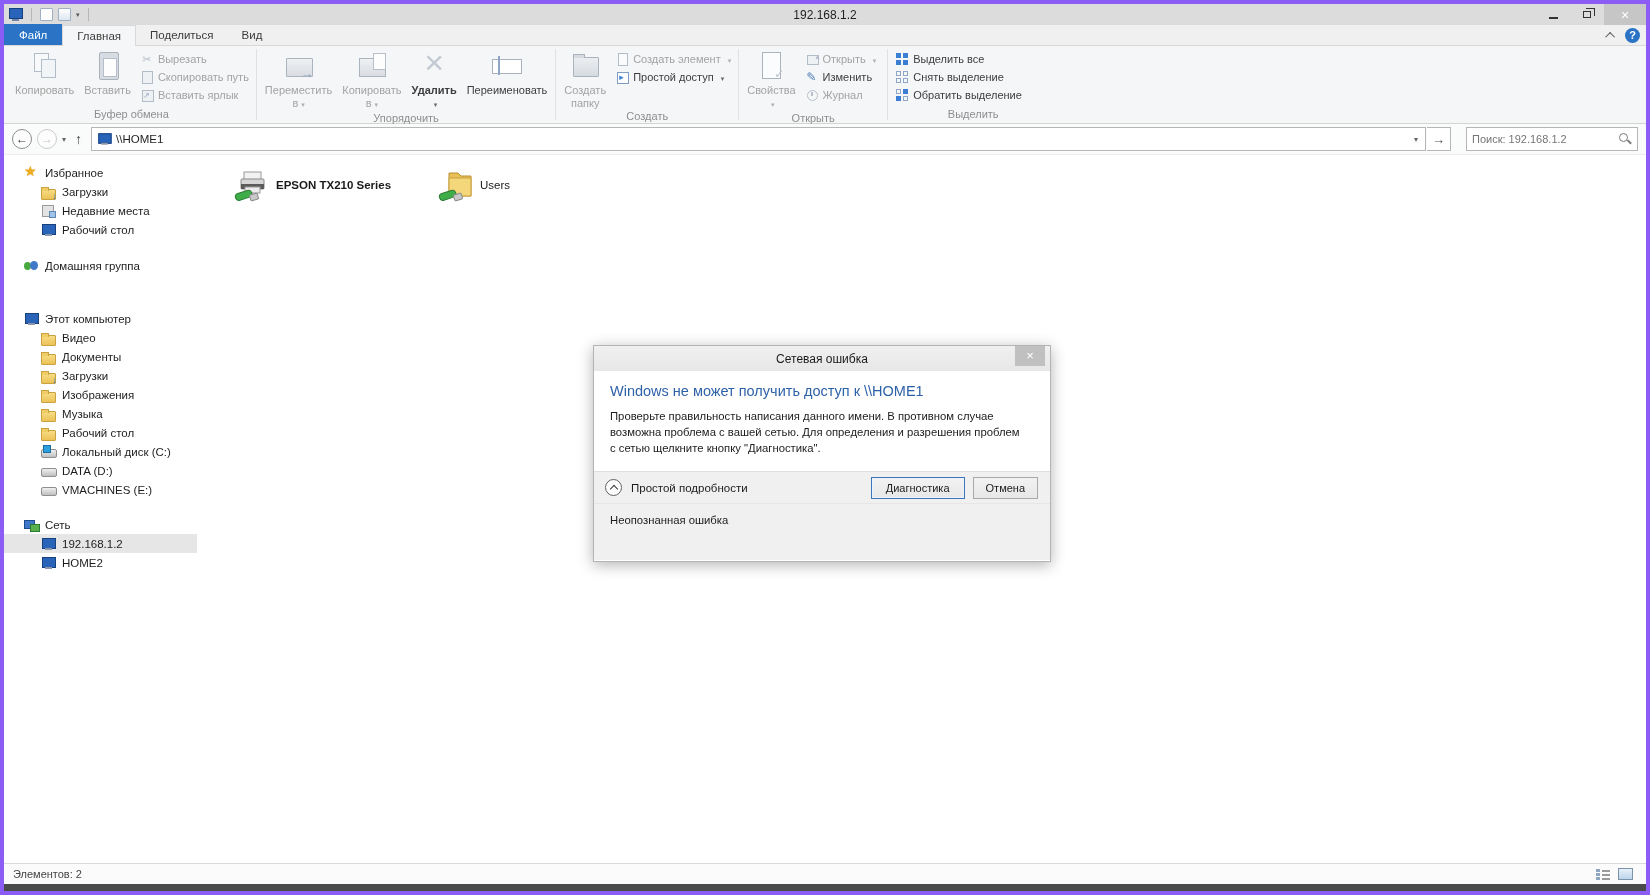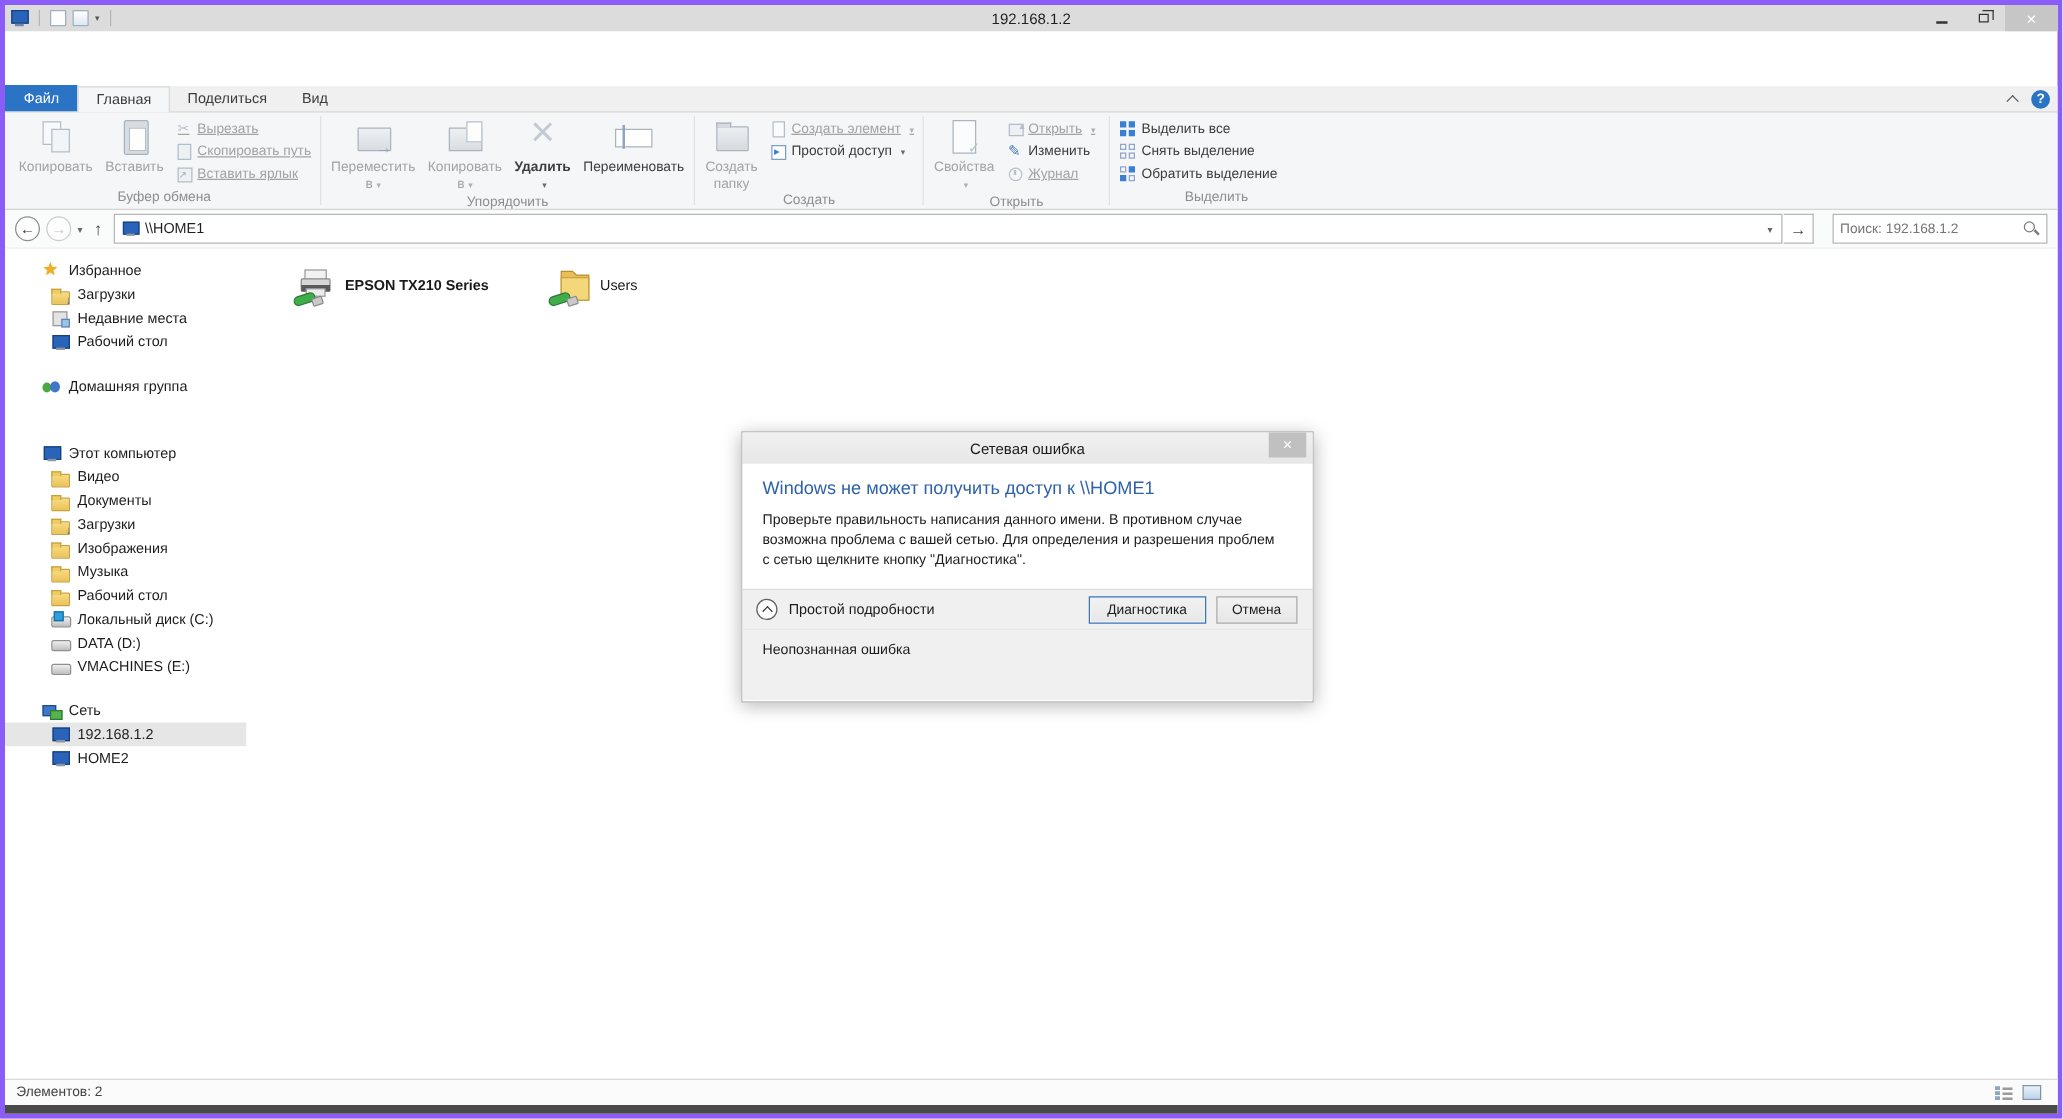--- a/index.html
+++ b/index.html
@@ -19,40 +19,40 @@
   .ddsm { font-size:7px; color:#555; }
   .title-center { position:absolute; left:0; right:0; text-align:center; font-size:12px; color:#1f1f1f; }
   .wincontrols { margin-left:auto; display:flex; height:21px; align-items:stretch; z-index:2; }
   .wc { width:34px; display:flex; align-items:center; justify-content:center; }
   .wc-min span { width:9px; height:2px; background:#333; display:block; margin-top:6px; }
   .wc-rest span { width:8px; height:7px; border:1px solid #333; display:block; position:relative; background:#dcdcdc; }
   .wc-rest span::before { content:""; position:absolute; left:2px; top:-4px; width:8px; height:7px; border:1px solid #333; border-bottom:none; border-left:none; }
   .wc-close { width:42px; background:#c6c6c6; color:#fff; font-size:14px; }
 
   
-  .tabrow { height:21px; background:#f0f0f0; display:flex; align-items:flex-end; position:relative; border-bottom:1px solid #d8d8d8;margin-top:44px; }
+  .tabrow { height:21px; background:#f0f0f0; display:flex; align-items:flex-end; position:relative; border-bottom:1px solid #d8d8d8; }
   .tab { padding:3px 14px; font-size:11.5px; color:#3c3c3c; height:21px; display:flex; align-items:center; }
   .tab-file { background:#2a73c5; color:#fff; padding:3px 15px; margin-left:0; }
   .tab-active { background:#f5f6f7; border:1px solid #d8d8d8; border-bottom:none; margin-bottom:-1px; }
   .tabrow-right { position:absolute; right:6px; top:3px; display:flex; align-items:center; gap:10px; }
   .chevup { width:7px; height:7px; border-left:1.5px solid #555; border-top:1.5px solid #555; transform:rotate(45deg) translateY(2px); }
   .helpico { width:15px; height:15px; border-radius:50%; background:#2a73c5; color:#fff; font-size:11px; font-weight:bold; text-align:center; line-height:15px; }
 
   
   .ribbon { height:78px; background:#f5f6f7; display:flex; align-items:stretch; padding-left:4px; border-bottom:1px solid #d4d4d4; }
   .rgroup { display:flex; flex-direction:column; padding:1px 2px 0; }
   .rgroup-content { flex:1; display:flex; align-items:flex-start; }
   .rgroup-label { text-align:center; color:#8e8e8e; font-size:11px; height:16px; line-height:14px; }
   .rsep { width:1px; background:#e1e1e1; margin:3px 1px; }
   .rL { display:flex; flex-direction:column; align-items:center; padding:2px 5px 0; min-width:48px; text-align:center; }
   .rL .rlbl { line-height:12.5px; font-size:11px; color:#3d3d3d; white-space:nowrap; }
   .rL.dis .rlbl { color:#a3a3a3; }
   .rico { width:34px; height:34px; position:relative; display:block; margin-bottom:1px; }
   .rS { display:flex; align-items:center; height:18px; gap:4px; padding:0 4px; white-space:nowrap; font-size:11px; color:#3d3d3d; }
-  .rS.dis { color:#a3a3a3;text-decoration:underline; }
+  .rS.dis { color:#a3a3a3; }
   .rcol { display:flex; flex-direction:column; justify-content:flex-start; padding-top:3px; }
   .dd::after { content:"▾"; font-size:7px; color:#6b6b6b; margin-left:3px; }
   .dis .dd::after { color:#b0b0b0; }
   .sico { width:14px; height:14px; display:inline-block; position:relative; flex:none; text-align:center; line-height:14px; font-size:11px; }
 
   
   .i-copy::before { content:""; position:absolute; left:6px; top:4px; width:13px; height:17px; background:#f7f9fb; border:1px solid #b3bdc9; }
   .i-copy::after { content:""; position:absolute; left:13px; top:10px; width:13px; height:17px; background:#f2f5f8; border:1px solid #b3bdc9; }
   .i-paste::before { content:""; position:absolute; left:8px; top:3px; width:18px; height:26px; background:#d7dce2; border:1px solid #a9b2bd; border-radius:2px; }
   .i-paste::after { content:""; position:absolute; left:12px; top:9px; width:12px; height:17px; background:#fdfdfd; border:1px solid #b6bfc9; }
@@ -95,21 +95,21 @@
   .gobtn { width:24px; height:24px; border:1px solid #b6b6b6; background:#fff; display:flex; align-items:center; justify-content:center; color:#4a4a4a; font-size:13px; flex:none; margin-left:-4px; border-left:none; }
   .searchbox { width:172px; height:24px; border:1px solid #b6b6b6; background:#fff; display:flex; align-items:center; padding:0 5px; margin-left:10px; flex:none; }
   .searchbox input { border:none; outline:none; flex:1; font-family:inherit; font-size:11px; color:#8a8a8a; background:transparent; min-width:0; }
   .mag { width:14px; height:14px; position:relative; flex:none; }
   .mag::before { content:""; position:absolute; left:1px; top:1px; width:7px; height:7px; border:1.5px solid #7a7a7a; border-radius:50%; }
   .mag::after { content:""; position:absolute; left:8.5px; top:9px; width:5px; height:1.5px; background:#7a7a7a; transform:rotate(45deg); }
 
   
   .main { flex:1; display:flex; background:#fff; position:relative; }
   .sidebar { width:193px; flex:none; padding-top:8px; }
-  .srow { height:19px; display:flex; align-items:center; padding-left:30px; gap:7px; font-size:11.5px; color:#1d1d1d; white-space:nowrap; }
+  .srow { height:19px; display:flex; align-items:center; padding-left:20px; gap:7px; font-size:11.5px; color:#1d1d1d; white-space:nowrap; }
   .srow.lvl1 { padding-left:37px; }
   .srow.selected { background:#e6e6e6; }
   .gap17 { margin-top:17px; } .gap18 { margin-top:34px;text-align:center; } .gap16 { margin-top:16px; }
 
   .ic { width:14px; height:14px; display:inline-block; position:relative; flex:none; }
   .ic-star::before { content:"★"; position:absolute; left:0; top:-3px; font-size:14px; color:#f0ad1d; text-shadow:0 0 1px #c98c12; }
   .ic-folder::before { content:""; position:absolute; left:0; top:4px; width:13px; height:9px; background:linear-gradient(#f7dc84,#ecc257); border:1px solid #c9a23e; border-radius:1px; }
   .ic-folder::after { content:""; position:absolute; left:0; top:2px; width:6px; height:3px; background:#f0cc66; border:1px solid #c9a23e; border-bottom:none; }
   .ic-folder.dl .arr { position:absolute; right:-2px; bottom:-2px; color:#2a72c4; font-size:9px; font-weight:bold; z-index:1; }
   .ic-monitor::before { content:""; position:absolute; left:1px; top:1px; width:12px; height:9px; background:#2a64b8; border:1px solid #17407e; }

